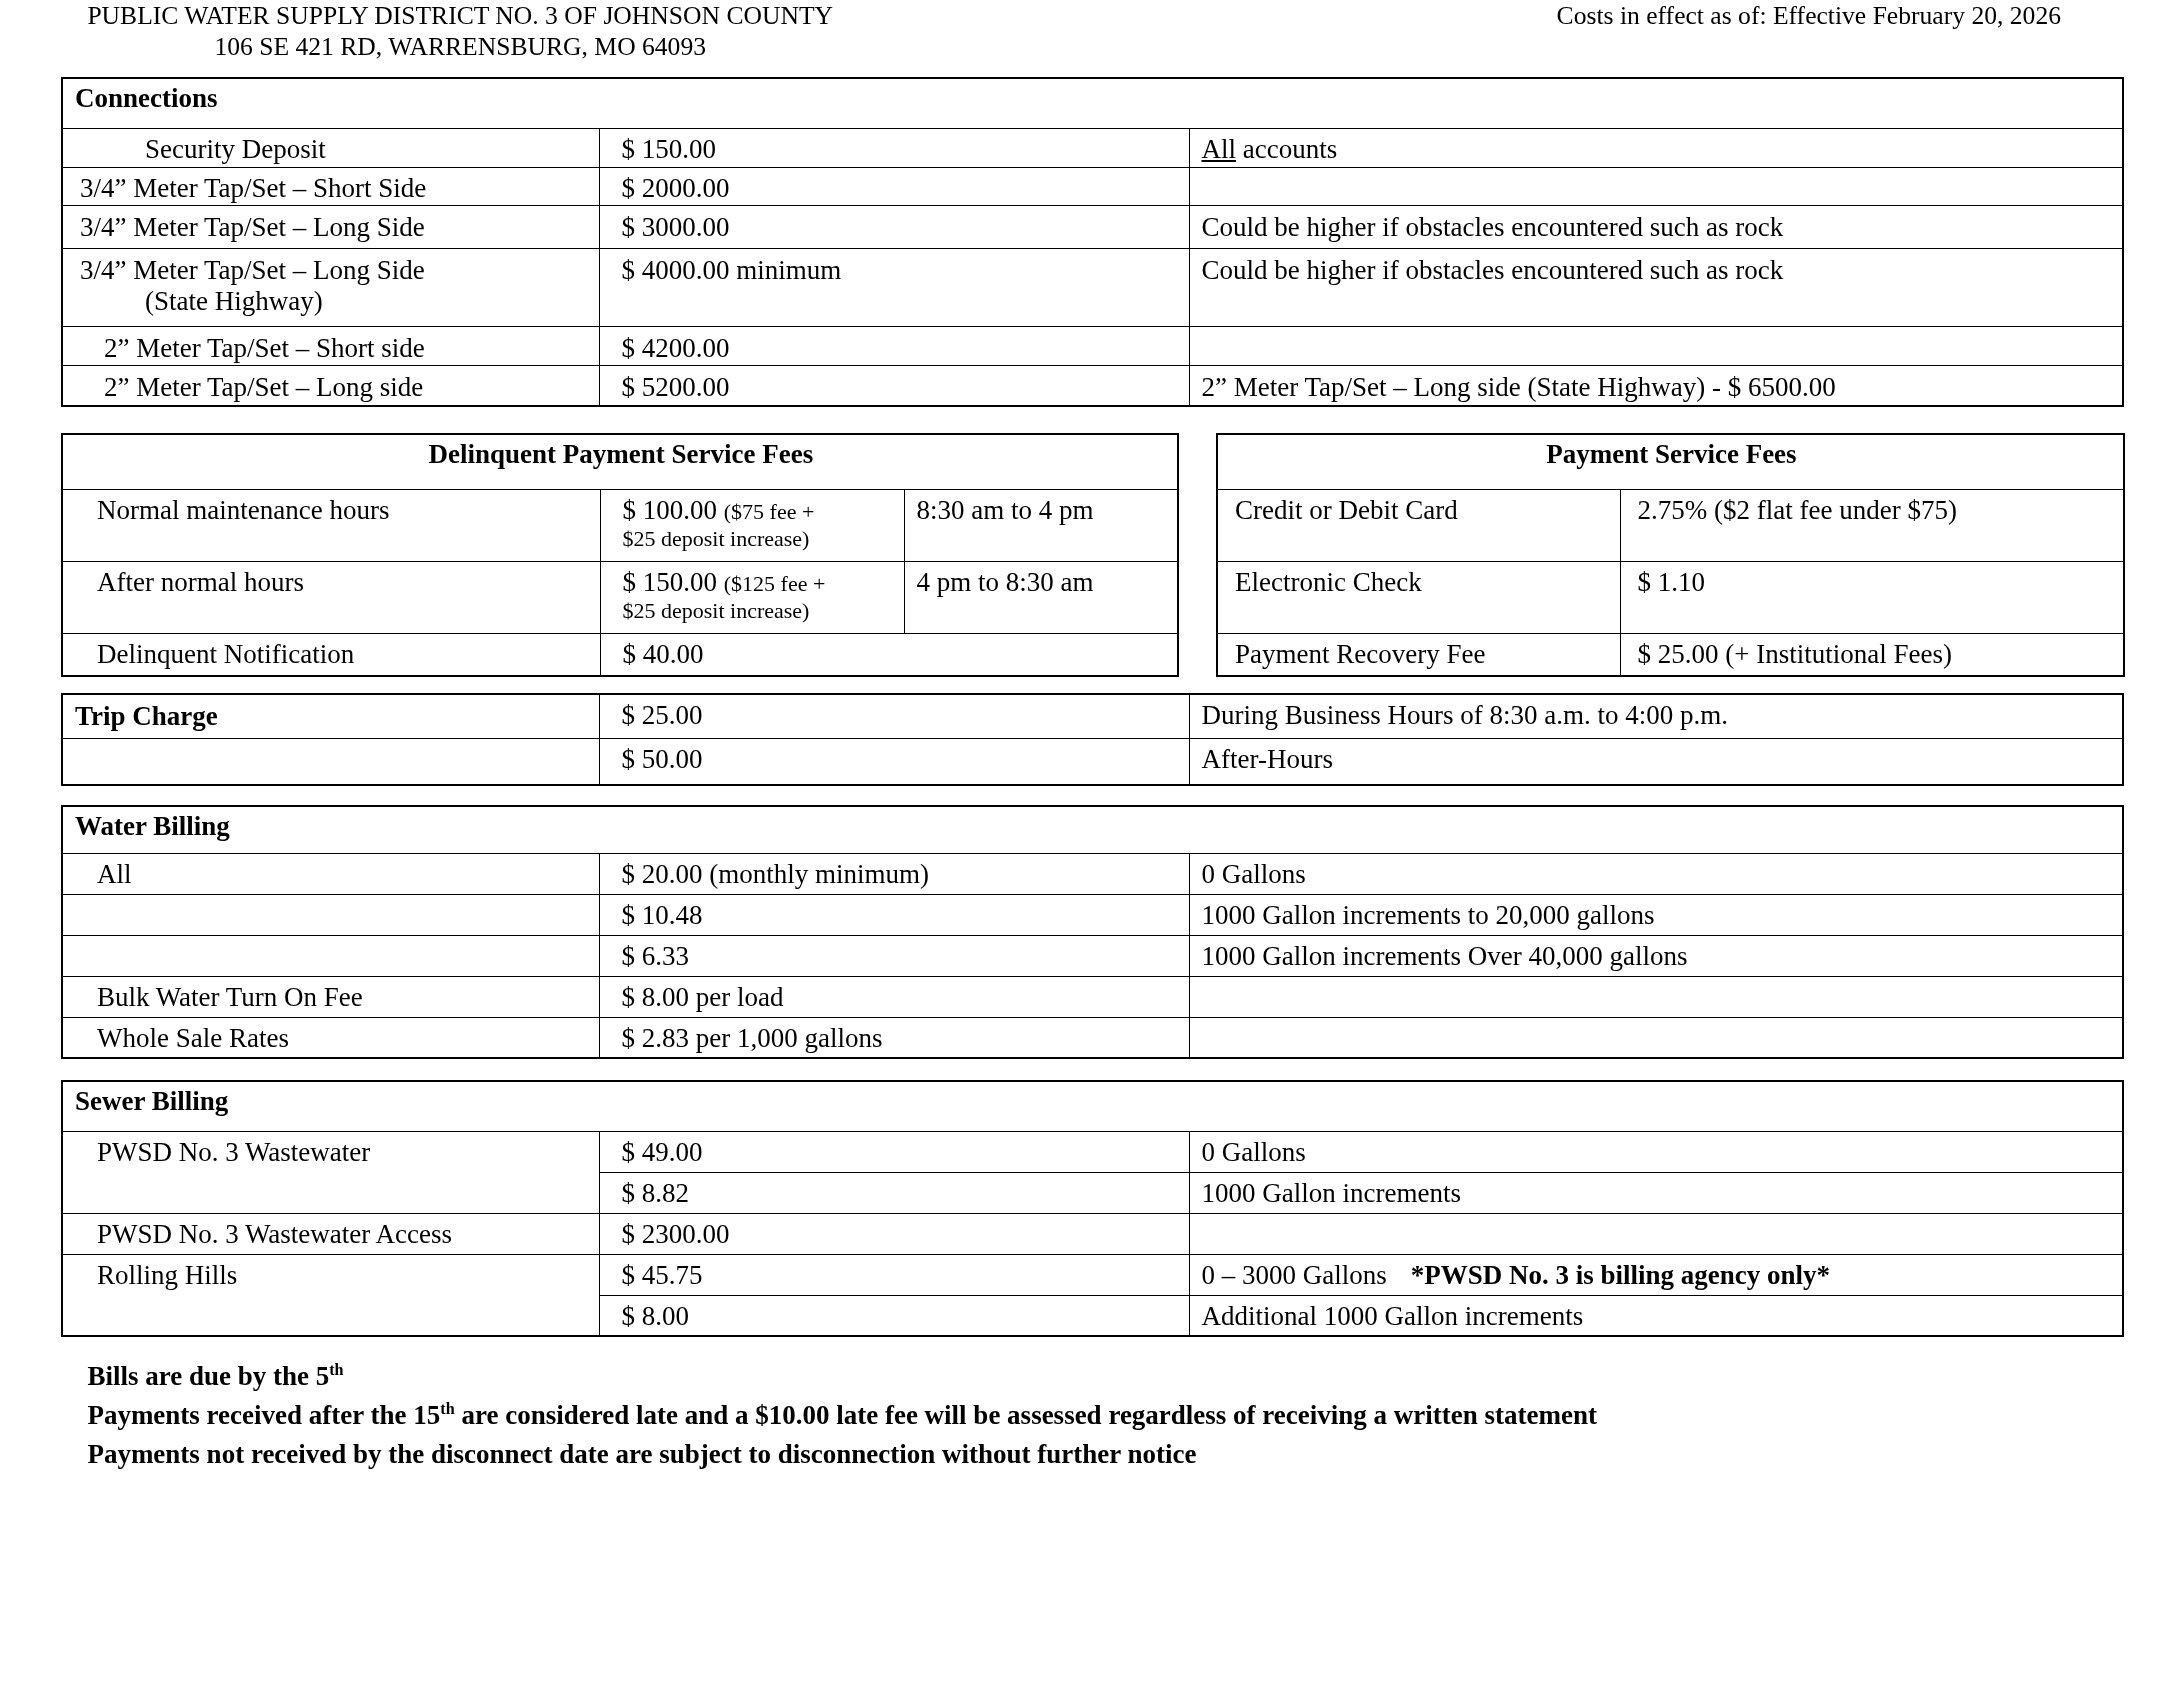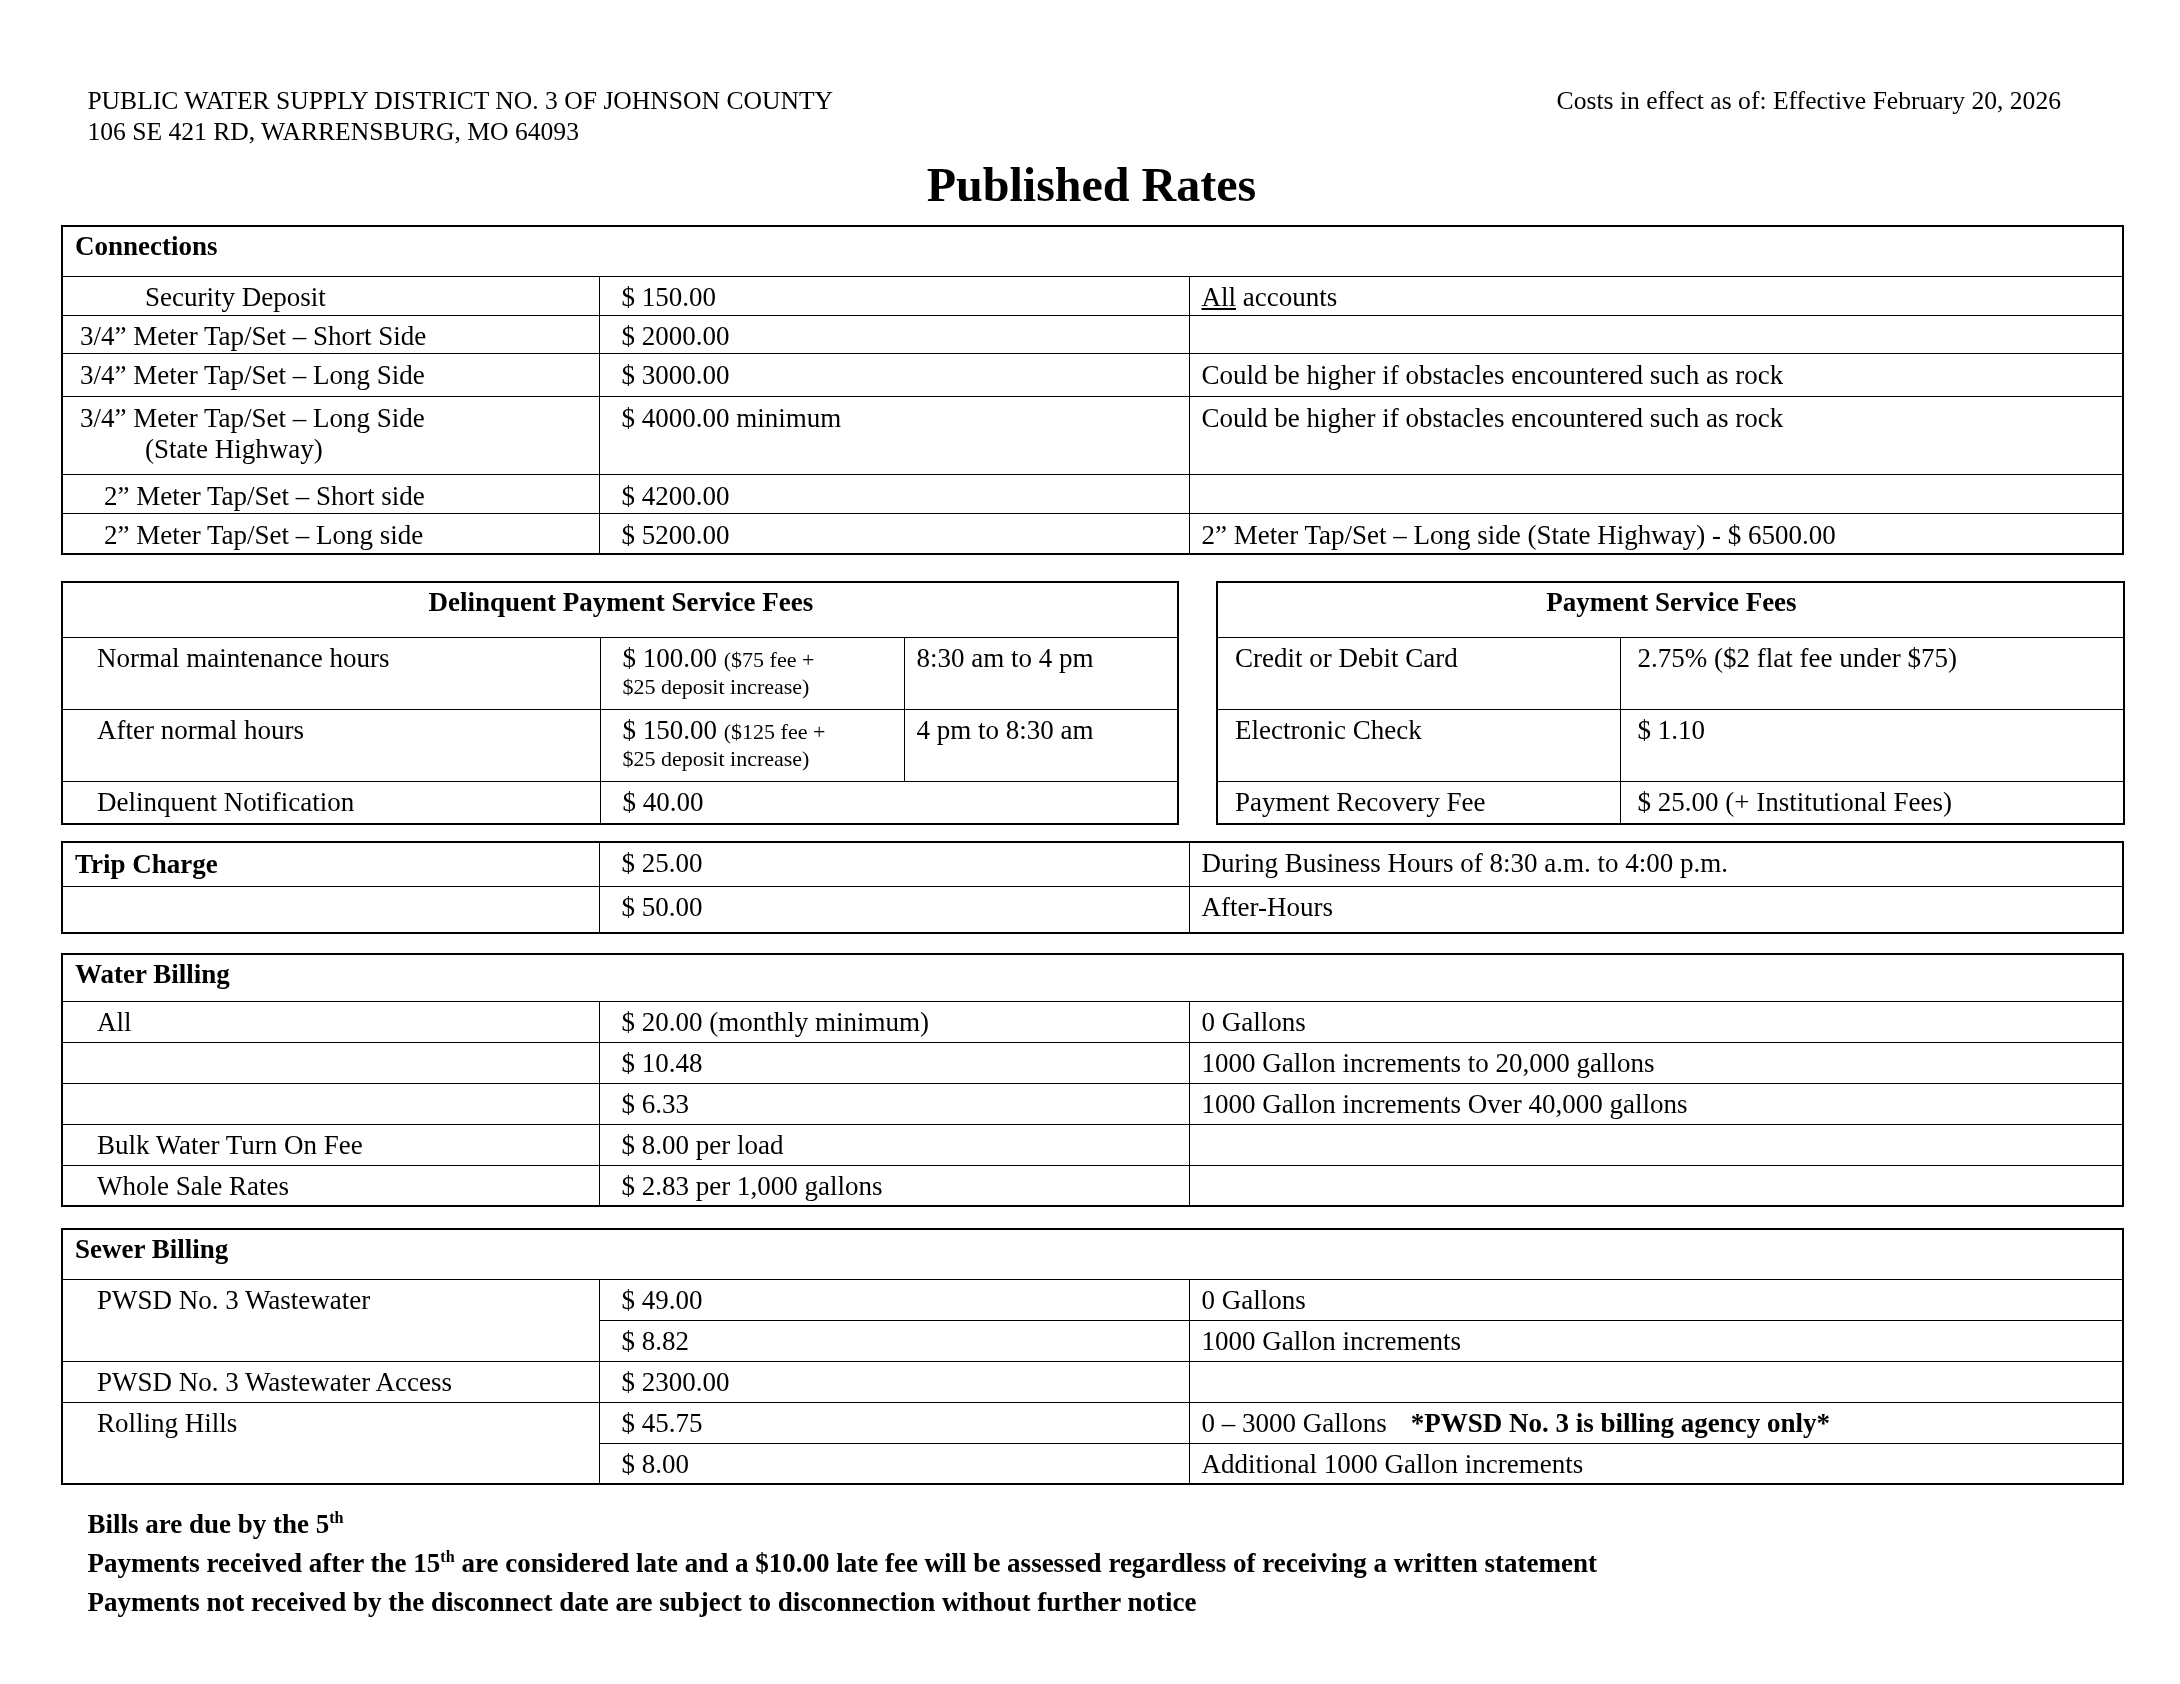--- a/index.html
+++ b/index.html
@@ -7,21 +7,21 @@
   body {
     width:2181px; height:1685px;
     font-family:"Liberation Serif", serif;
     color:#000;
   }
   .page { position:relative; width:2181px; height:1685px; overflow:hidden; background:#fff; }
   .content { position:absolute; left:61px; top:0; width:2061px; }
 
   
   .doc-header { display:flex; justify-content:space-between; align-items:flex-start;
-                margin-top:85px; padding-left:26.4px; padding-right:61px; }
+                padding-left:26.4px; padding-right:61px;text-align:center; }
   .org-block { font-size:25.6px; line-height:31px; }
   .effective { font-size:25.6px; line-height:31px; }
   .doc-title { text-align:center; font-size:48px; font-weight:bold; line-height:51px; margin-top:12px; }
 
   
   table.t { border-collapse:collapse; table-layout:fixed; border:2.6px solid #000; }
   table.t td { border:1.7px solid #000; vertical-align:top; font-size:27px; line-height:1.15;
                padding:5.1px 10.2px 1.7px 17px; overflow:hidden; }
   .w-full { width:2061px; }
   .mt-conn { margin-top:15.3px;padding-left:48px; }
@@ -74,21 +74,20 @@
 <div class="page">
   <div class="content">
 
     <div class="doc-header">
       <div class="org-block">
         <div>PUBLIC WATER SUPPLY DISTRICT NO. 3 OF JOHNSON COUNTY</div>
         <div>106 SE 421 RD, WARRENSBURG, MO  64093</div>
       </div>
       <div class="effective">Costs in effect as of:  Effective February 20, 2026</div>
     </div>
-    <div class="doc-title">Published Rates</div>
 
     <table class="t w-full mt-conn">
       <colgroup>
           <col class="c1">
           <col class="c2">
           <col class="c3">
         </colgroup>
       <tbody>
           <tr class="h59">
         <td class="sec-cell" colspan="3">Connections</td>

